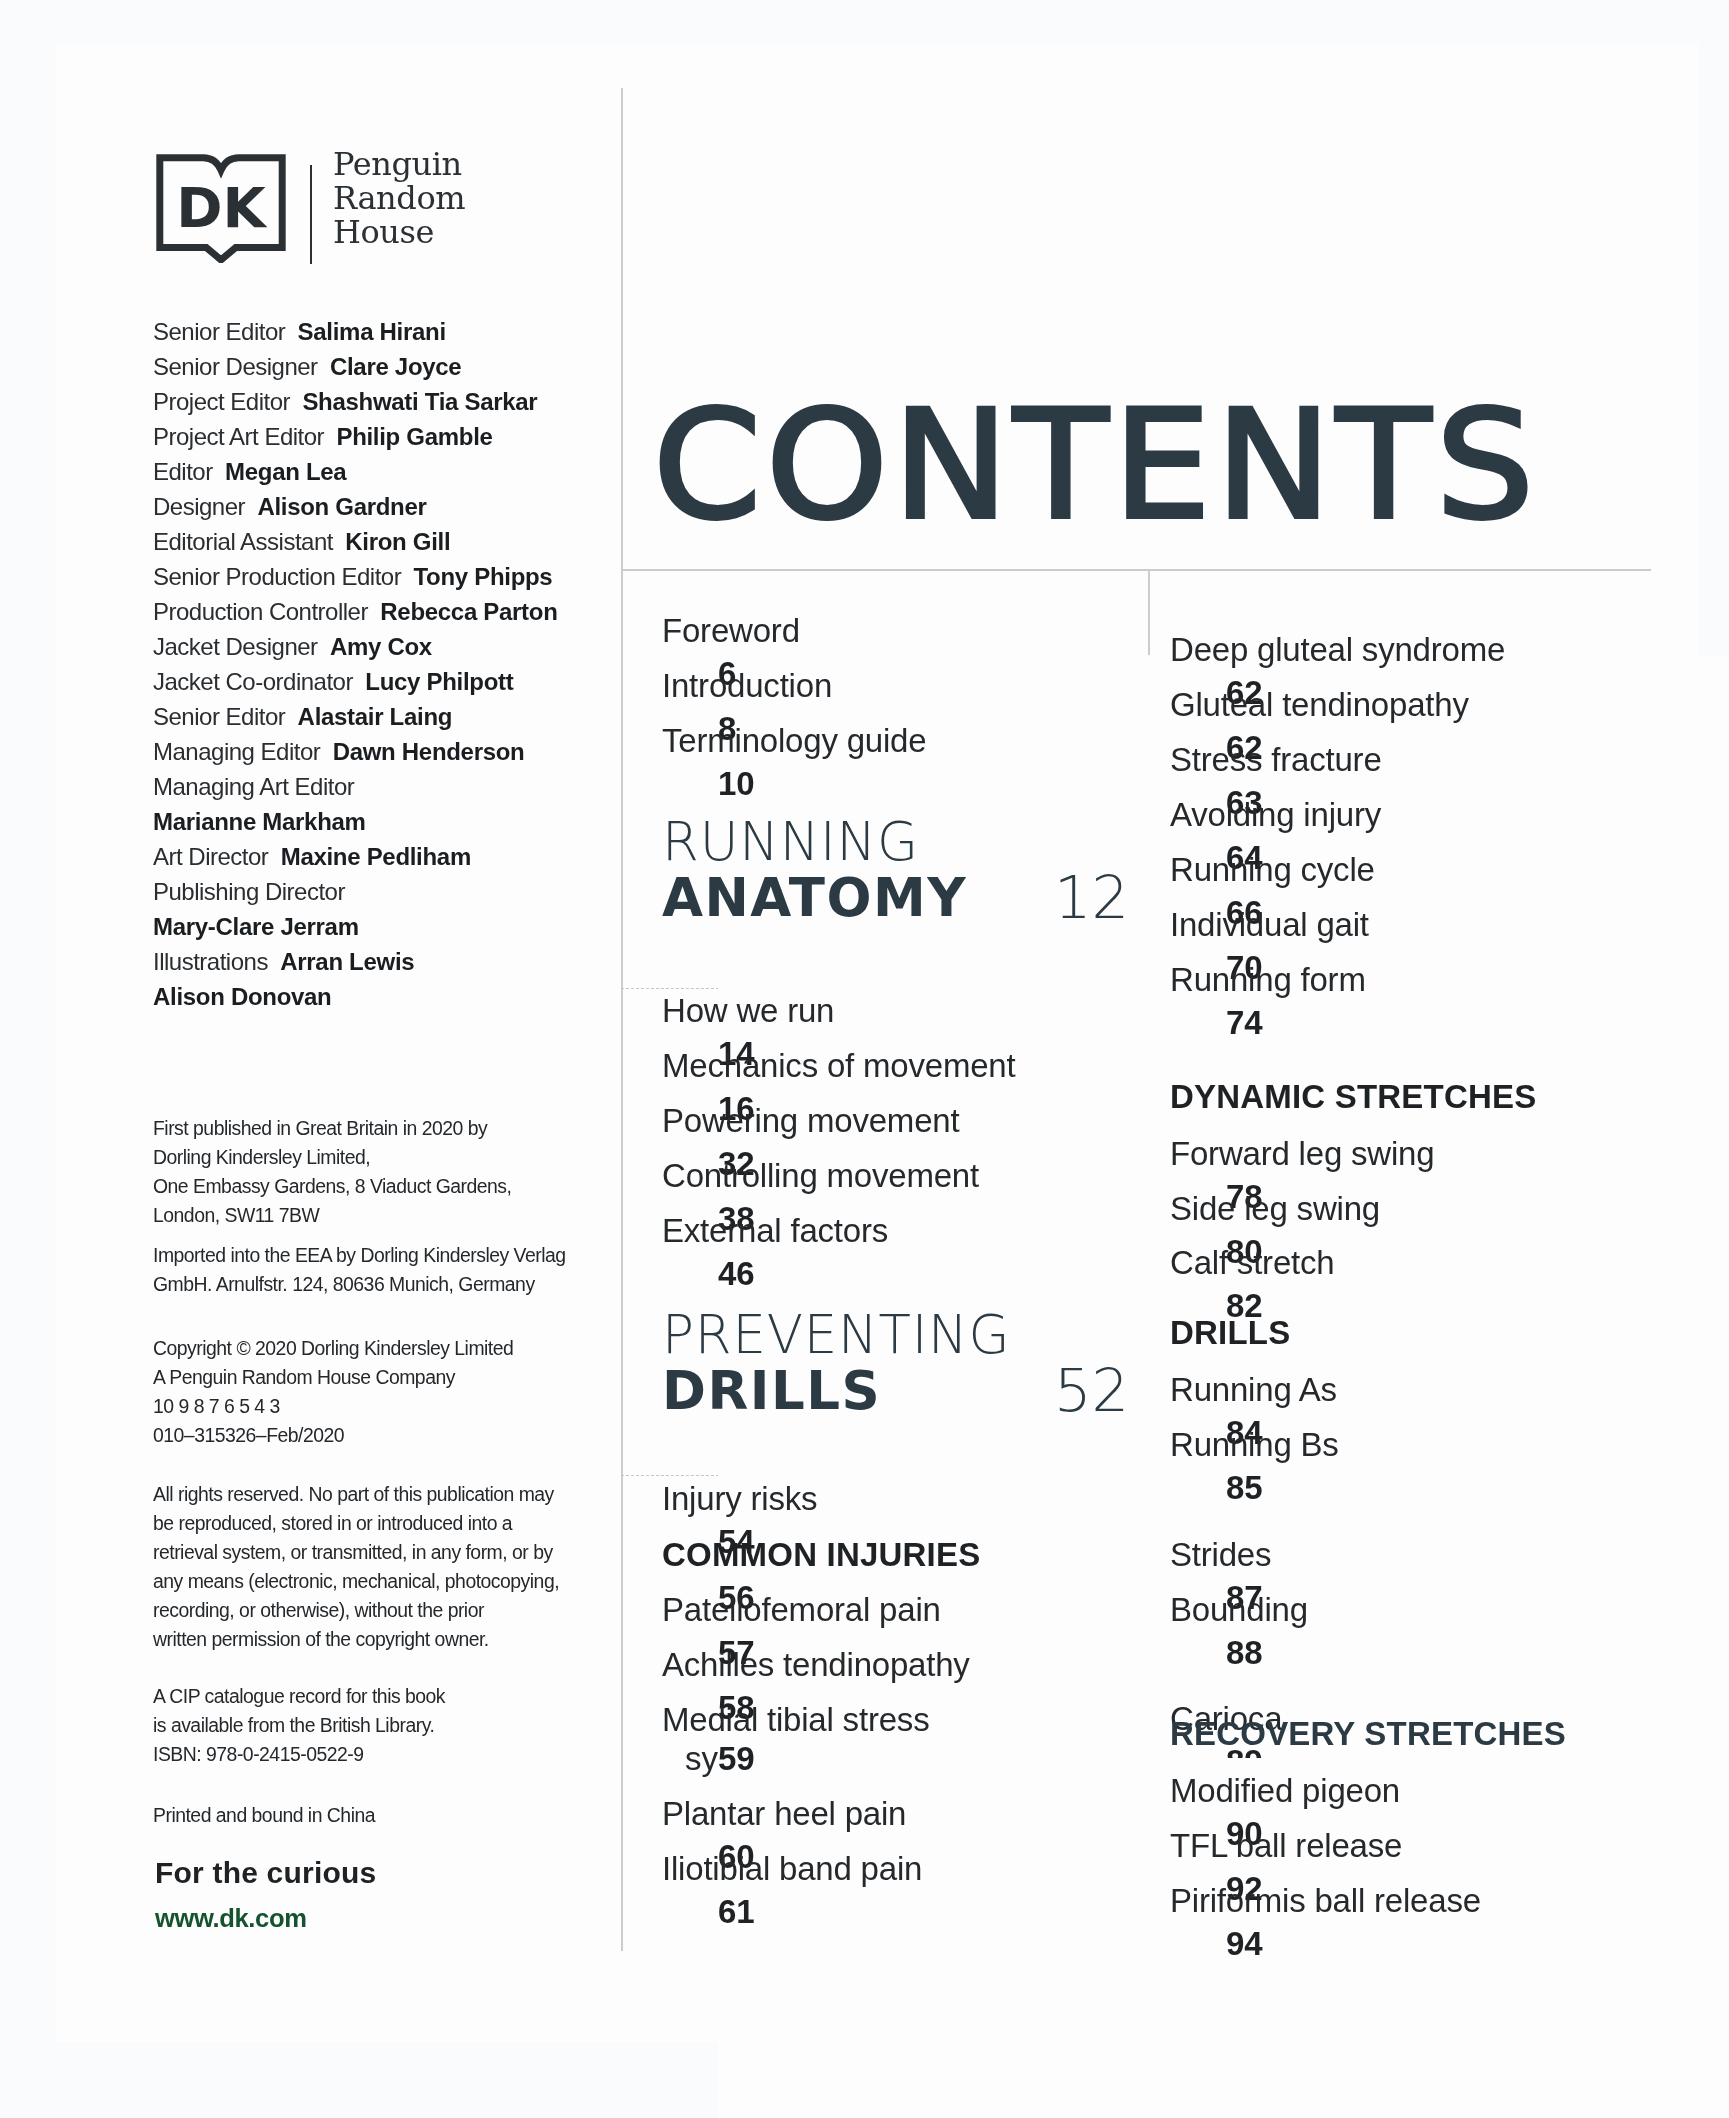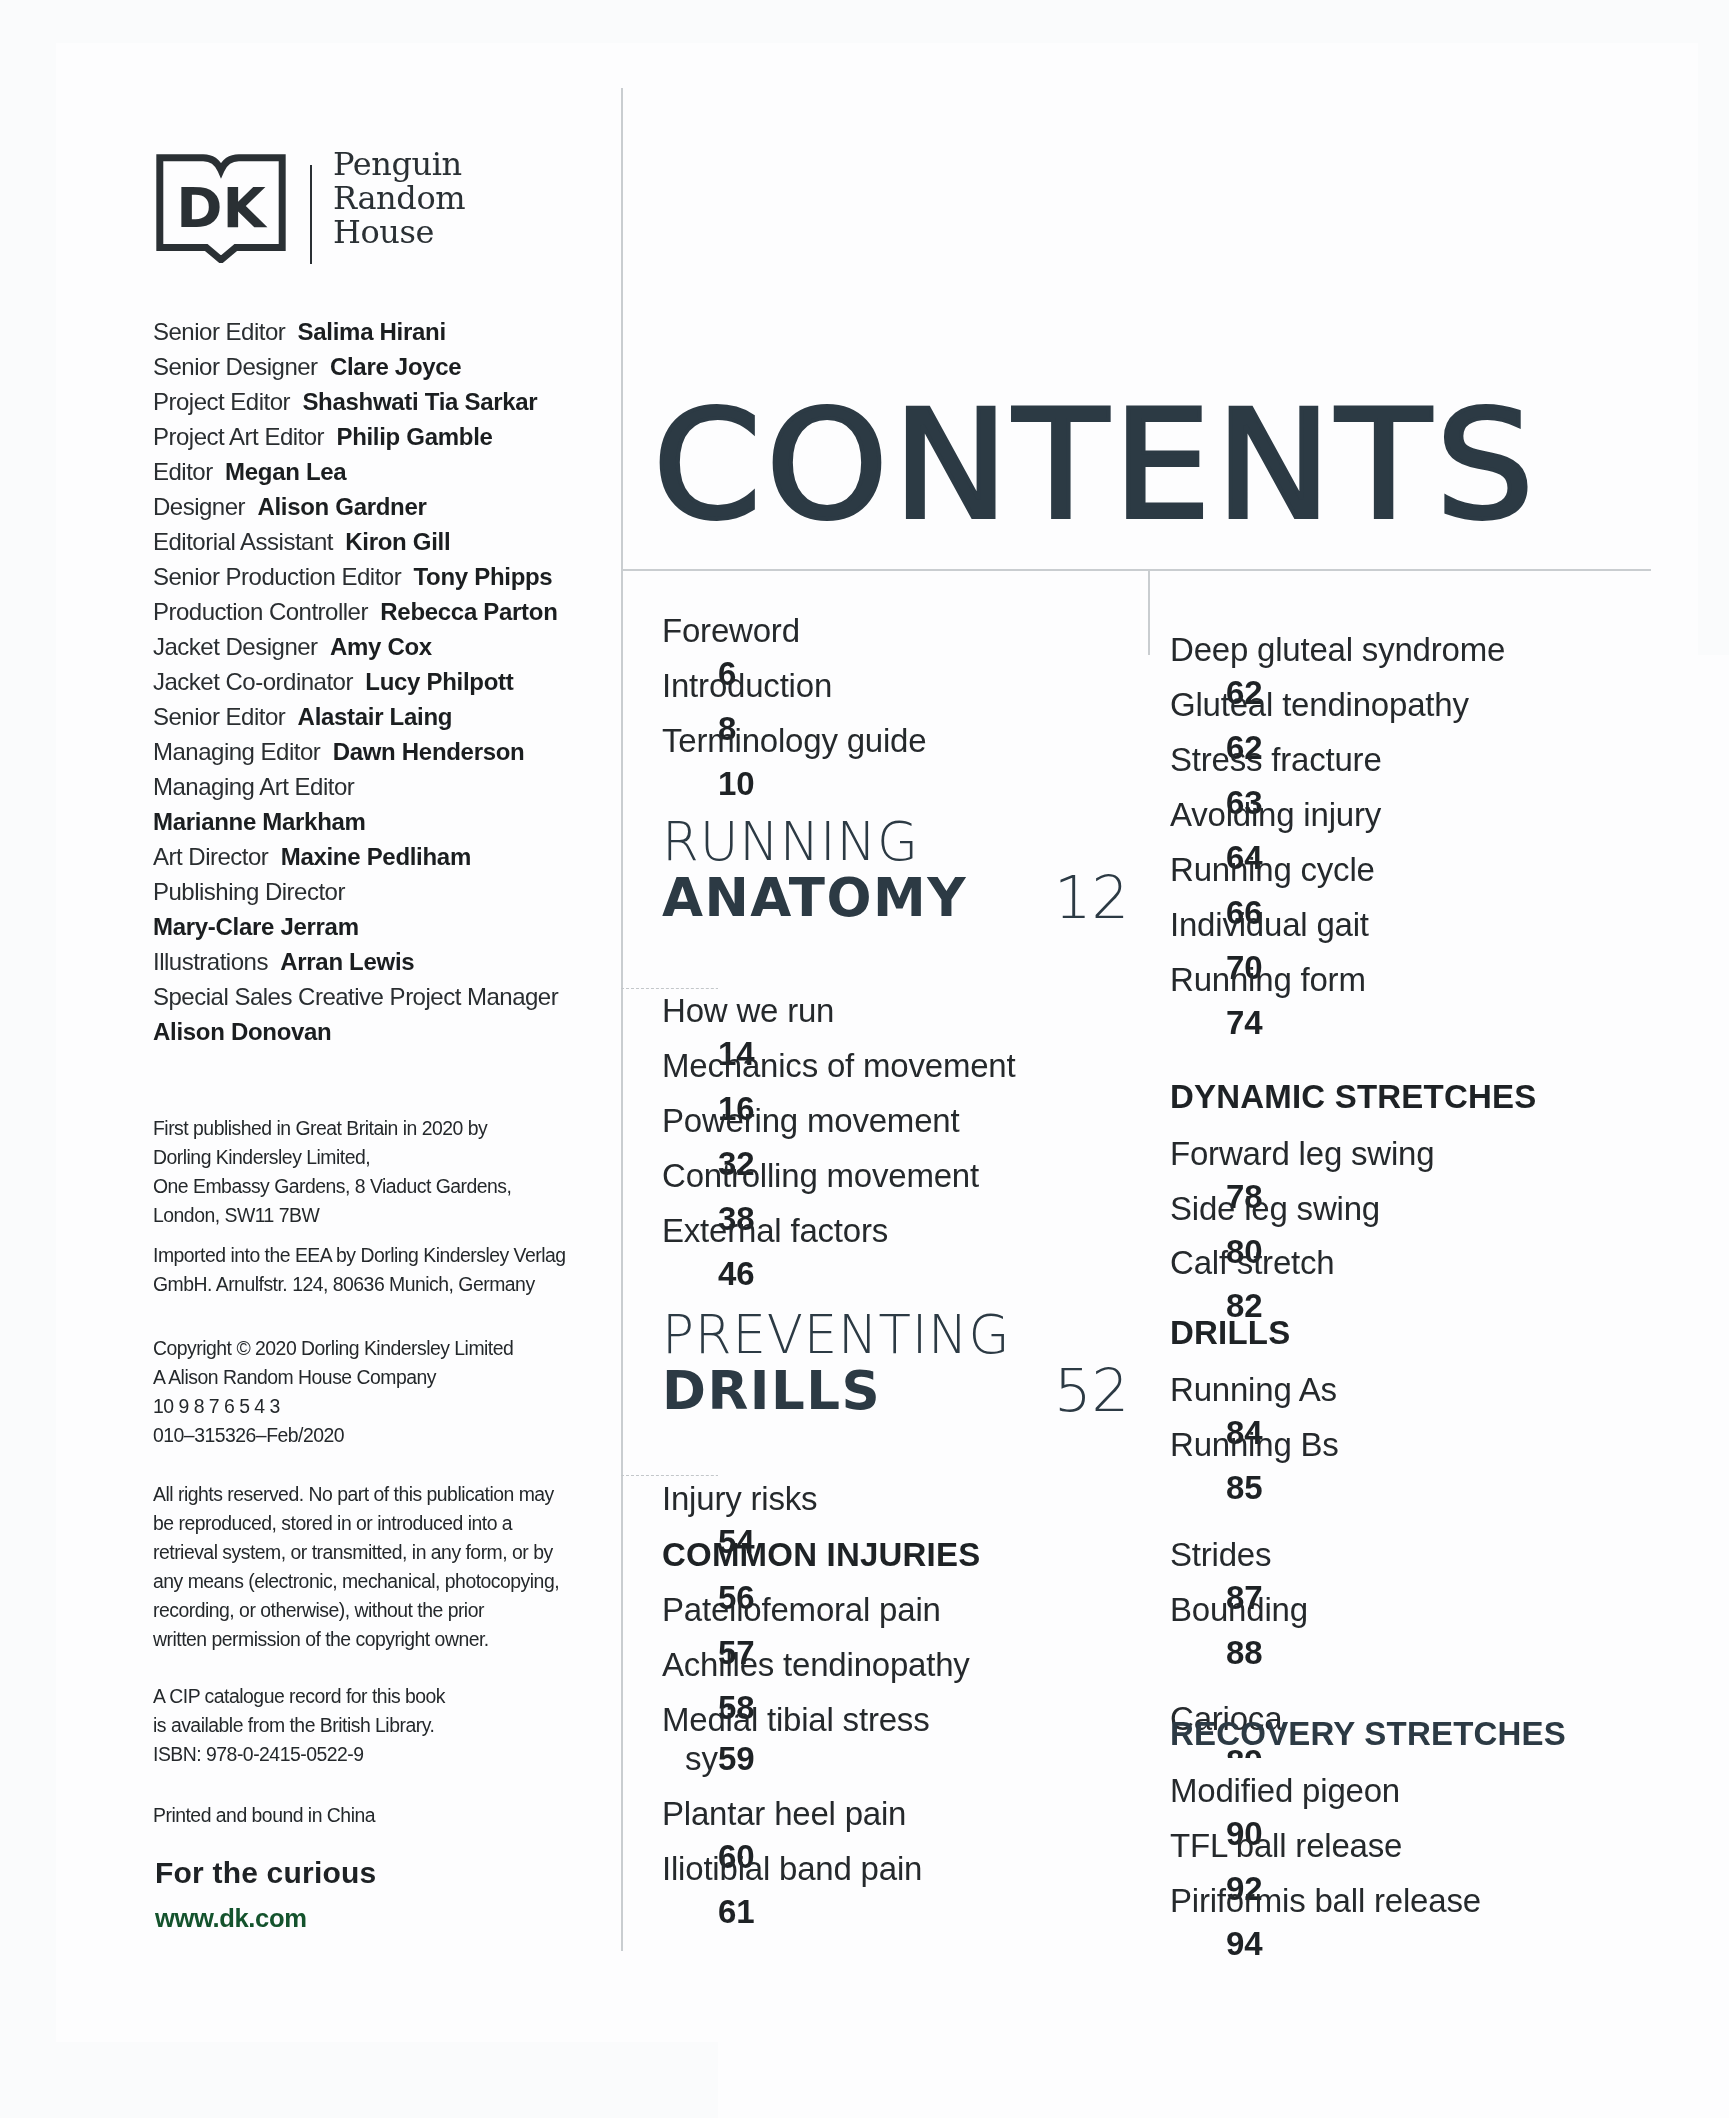--- a/index.html
+++ b/index.html
@@ -91,37 +91,36 @@
     <div class="credit"><span class="role">Jacket Designer</span>&nbsp; <span class="name">Amy Cox</span></div>
     <div class="credit"><span class="role">Jacket Co-ordinator</span>&nbsp; <span class="name">Lucy Philpott</span></div>
     <div class="credit"><span class="role">Senior Editor</span>&nbsp; <span class="name">Alastair Laing</span></div>
     <div class="credit"><span class="role">Managing Editor</span>&nbsp; <span class="name">Dawn Henderson</span></div>
     <div class="credit"><span class="role">Managing Art Editor</span><span class="name"></span></div>
     <div class="credit"><span class="role"></span><span class="name">Marianne Markham</span></div>
     <div class="credit"><span class="role">Art Director</span>&nbsp; <span class="name">Maxine Pedliham</span></div>
     <div class="credit"><span class="role">Publishing Director</span><span class="name"></span></div>
     <div class="credit"><span class="role"></span><span class="name">Mary-Clare Jerram</span></div>
     <div class="credit"><span class="role">Illustrations</span>&nbsp; <span class="name">Arran Lewis</span></div>
-    <div class="credit"><span class="role">Special Sales Creative Project Manager</span><span class="name"></span></div>
     <div class="credit"><span class="role"></span><span class="name">Alison Donovan</span></div>
   </div>
 
 <div class="small-block" style="top:1114px" id="blk-first">
     <div>First published in Great Britain in 2020 by</div>
     <div>Dorling Kindersley Limited,</div>
     <div>One Embassy Gardens, 8 Viaduct Gardens,</div>
     <div>London, SW11 7BW</div>
   </div>
 <div class="small-block" style="top:1241px" id="blk-imported">
     <div>Imported into the EEA by Dorling Kindersley Verlag</div>
     <div>GmbH. Arnulfstr. 124, 80636 Munich, Germany</div>
   </div>
 <div class="small-block" style="top:1334px" id="blk-copyright">
     <div>Copyright © 2020 Dorling Kindersley Limited</div>
-    <div>A Alison Random House Company</div>
+    <div>A Penguin Random House Company</div>
     <div>10 9 8 7 6 5 4 3</div>
     <div>010–315326–Feb/2020</div>
   </div>
 <div class="small-block" style="top:1480px" id="blk-rights">
     <div>All rights reserved. No part of this publication may</div>
     <div>be reproduced, stored in or introduced into a</div>
     <div>retrieval system, or transmitted, in any form, or by</div>
     <div>any means (electronic, mechanical, photocopying,</div>
     <div>recording, or otherwise), without the prior</div>
     <div>written permission of the copyright owner.</div>

